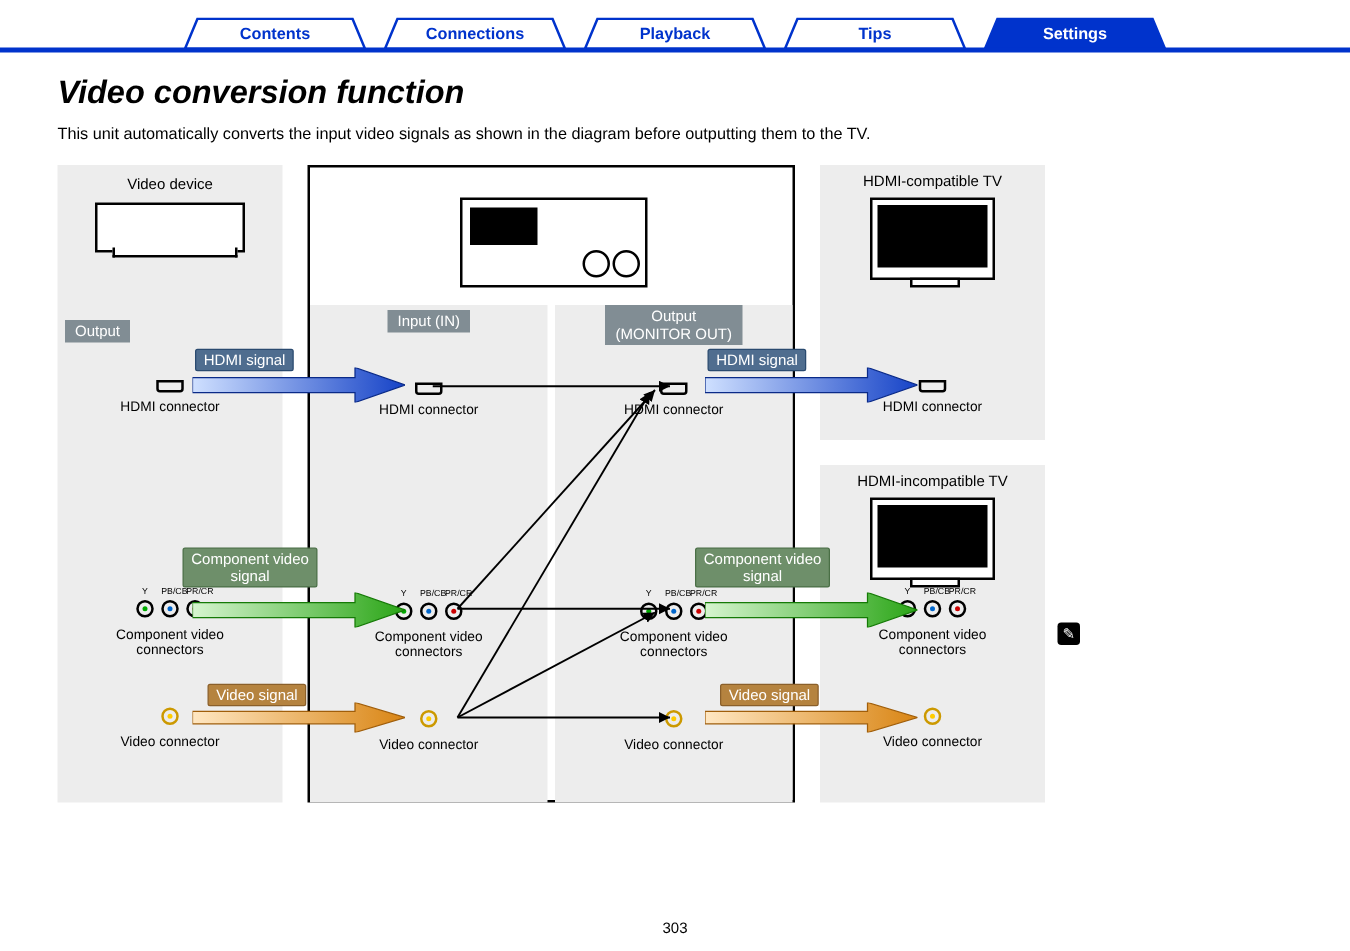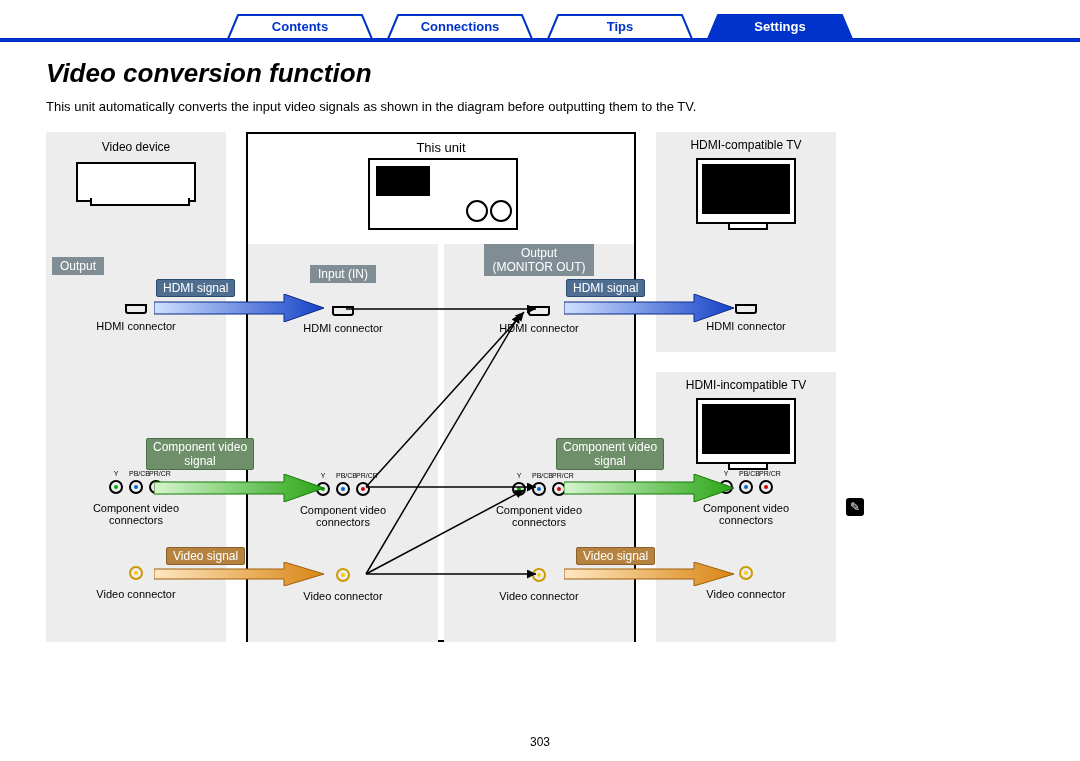--- a/index.html
+++ b/index.html
@@ -85,20 +85,26 @@
   <div class="tab">
     <svg viewBox="0 0 160 26">
         <polygon class="shape" points="8,25 18,1 142,1 152,25"></polygon>
       </svg>
     <span>Connections</span>
   </div>
   <div class="tab">
     <svg viewBox="0 0 160 26">
         <polygon class="shape" points="8,25 18,1 142,1 152,25"></polygon>
       </svg>
+    <span>Playback</span>
+  </div>
+  <div class="tab">
+    <svg viewBox="0 0 160 26">
+        <polygon class="shape" points="8,25 18,1 142,1 152,25"></polygon>
+      </svg>
     <span>Tips</span>
   </div>
   <div class="tab active">
     <svg viewBox="0 0 160 26">
         <polygon class="shape" points="8,25 18,1 142,1 152,25"></polygon>
       </svg>
     <span>Settings</span>
   </div>
 </div>
 <div class="hr"></div>
@@ -140,28 +146,27 @@
 
       <div class="row" style="top:434px;">
           <div class="rca-set">
             <div class="rca y"></div>
           </div>
         </div>
       <div class="label-s" style="position:absolute;top:456px;width:100%;">Video connector</div>
     </div>
 
     <div class="col col-center">
-      <div class="this-unit">This unit</div>
       <div class="device-box receiver">
         <div class="screen"></div>
           <div class="knob1"></div>
           <div class="knob2"></div>
       </div>
       <div class="col-center-in">
-        <div style="text-align:center;padding-top:20px;"><span class="pill">Input (IN)</span></div>
+        <div style="text-align:center;padding-top:4px;"><span class="pill">Input (IN)</span></div>
         <div class="row" style="top:62px;">
             <div class="hdmi-port"></div>
           </div>
         <div class="label-s" style="position:absolute;top:78px;width:100%;">HDMI connector</div>
         <div class="row" style="top:238px;">
           <div class="rca-set">
             <div style="position:relative;">
                 <div class="rca-lbl">Y</div>
                 <div class="rca g"></div>
               </div>

